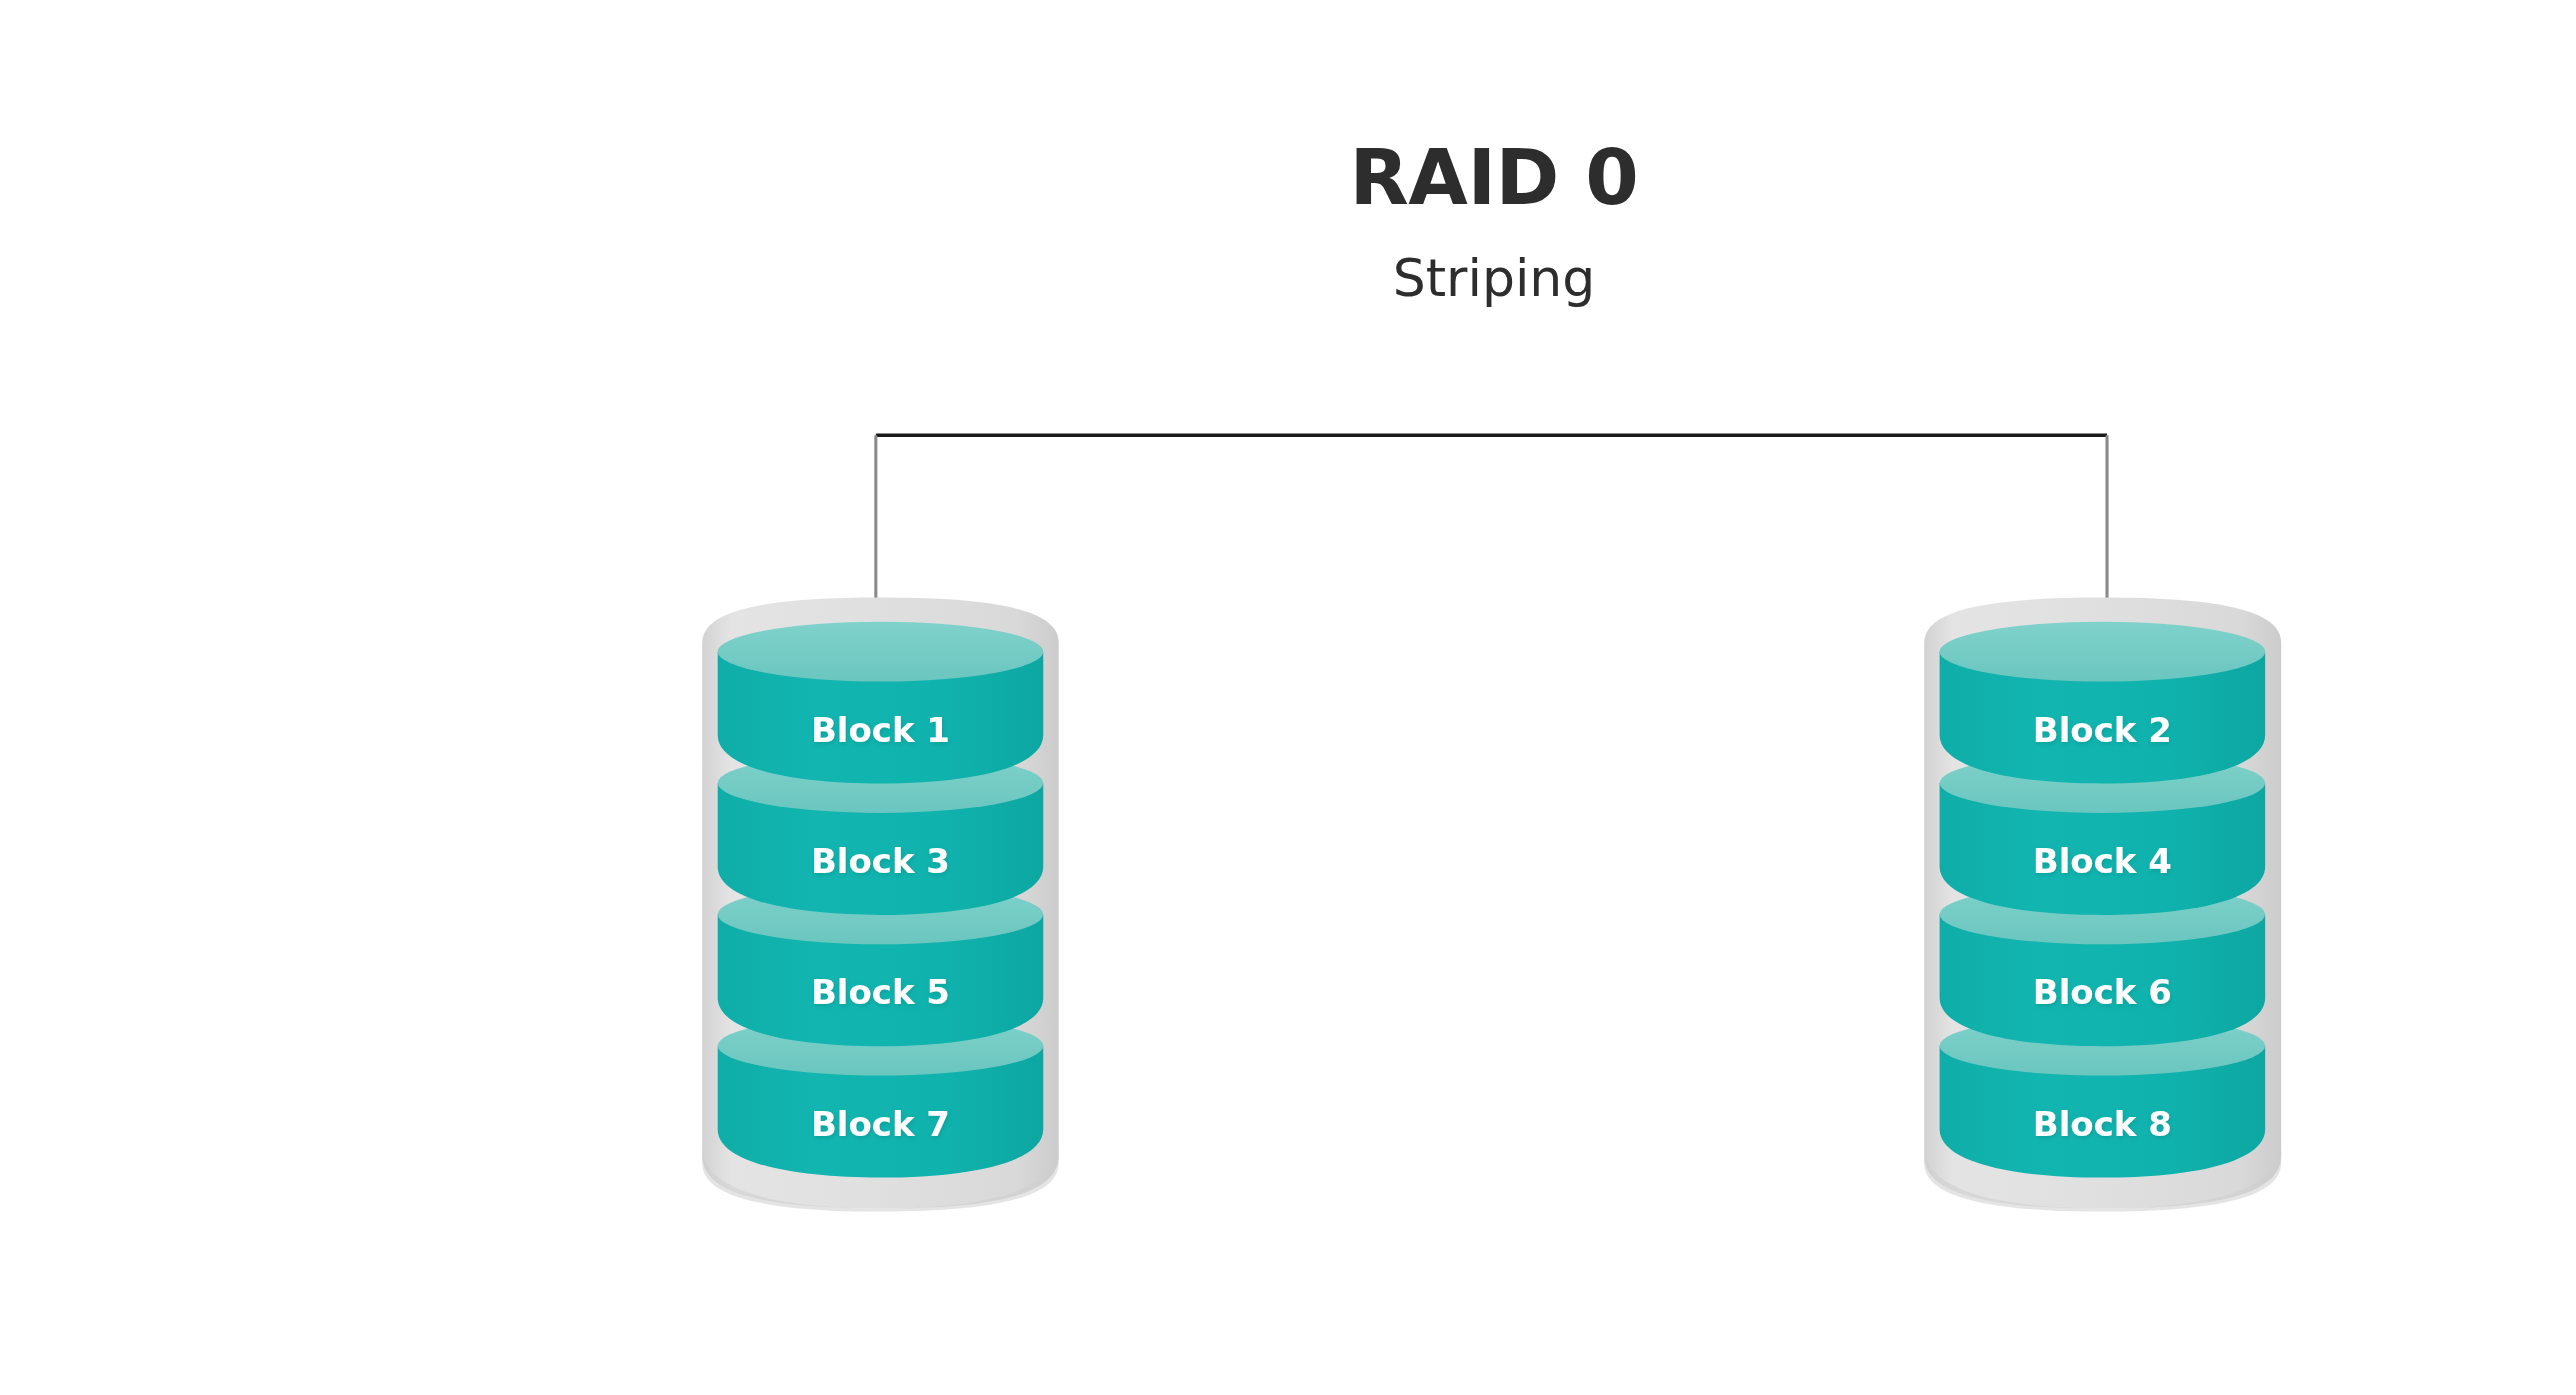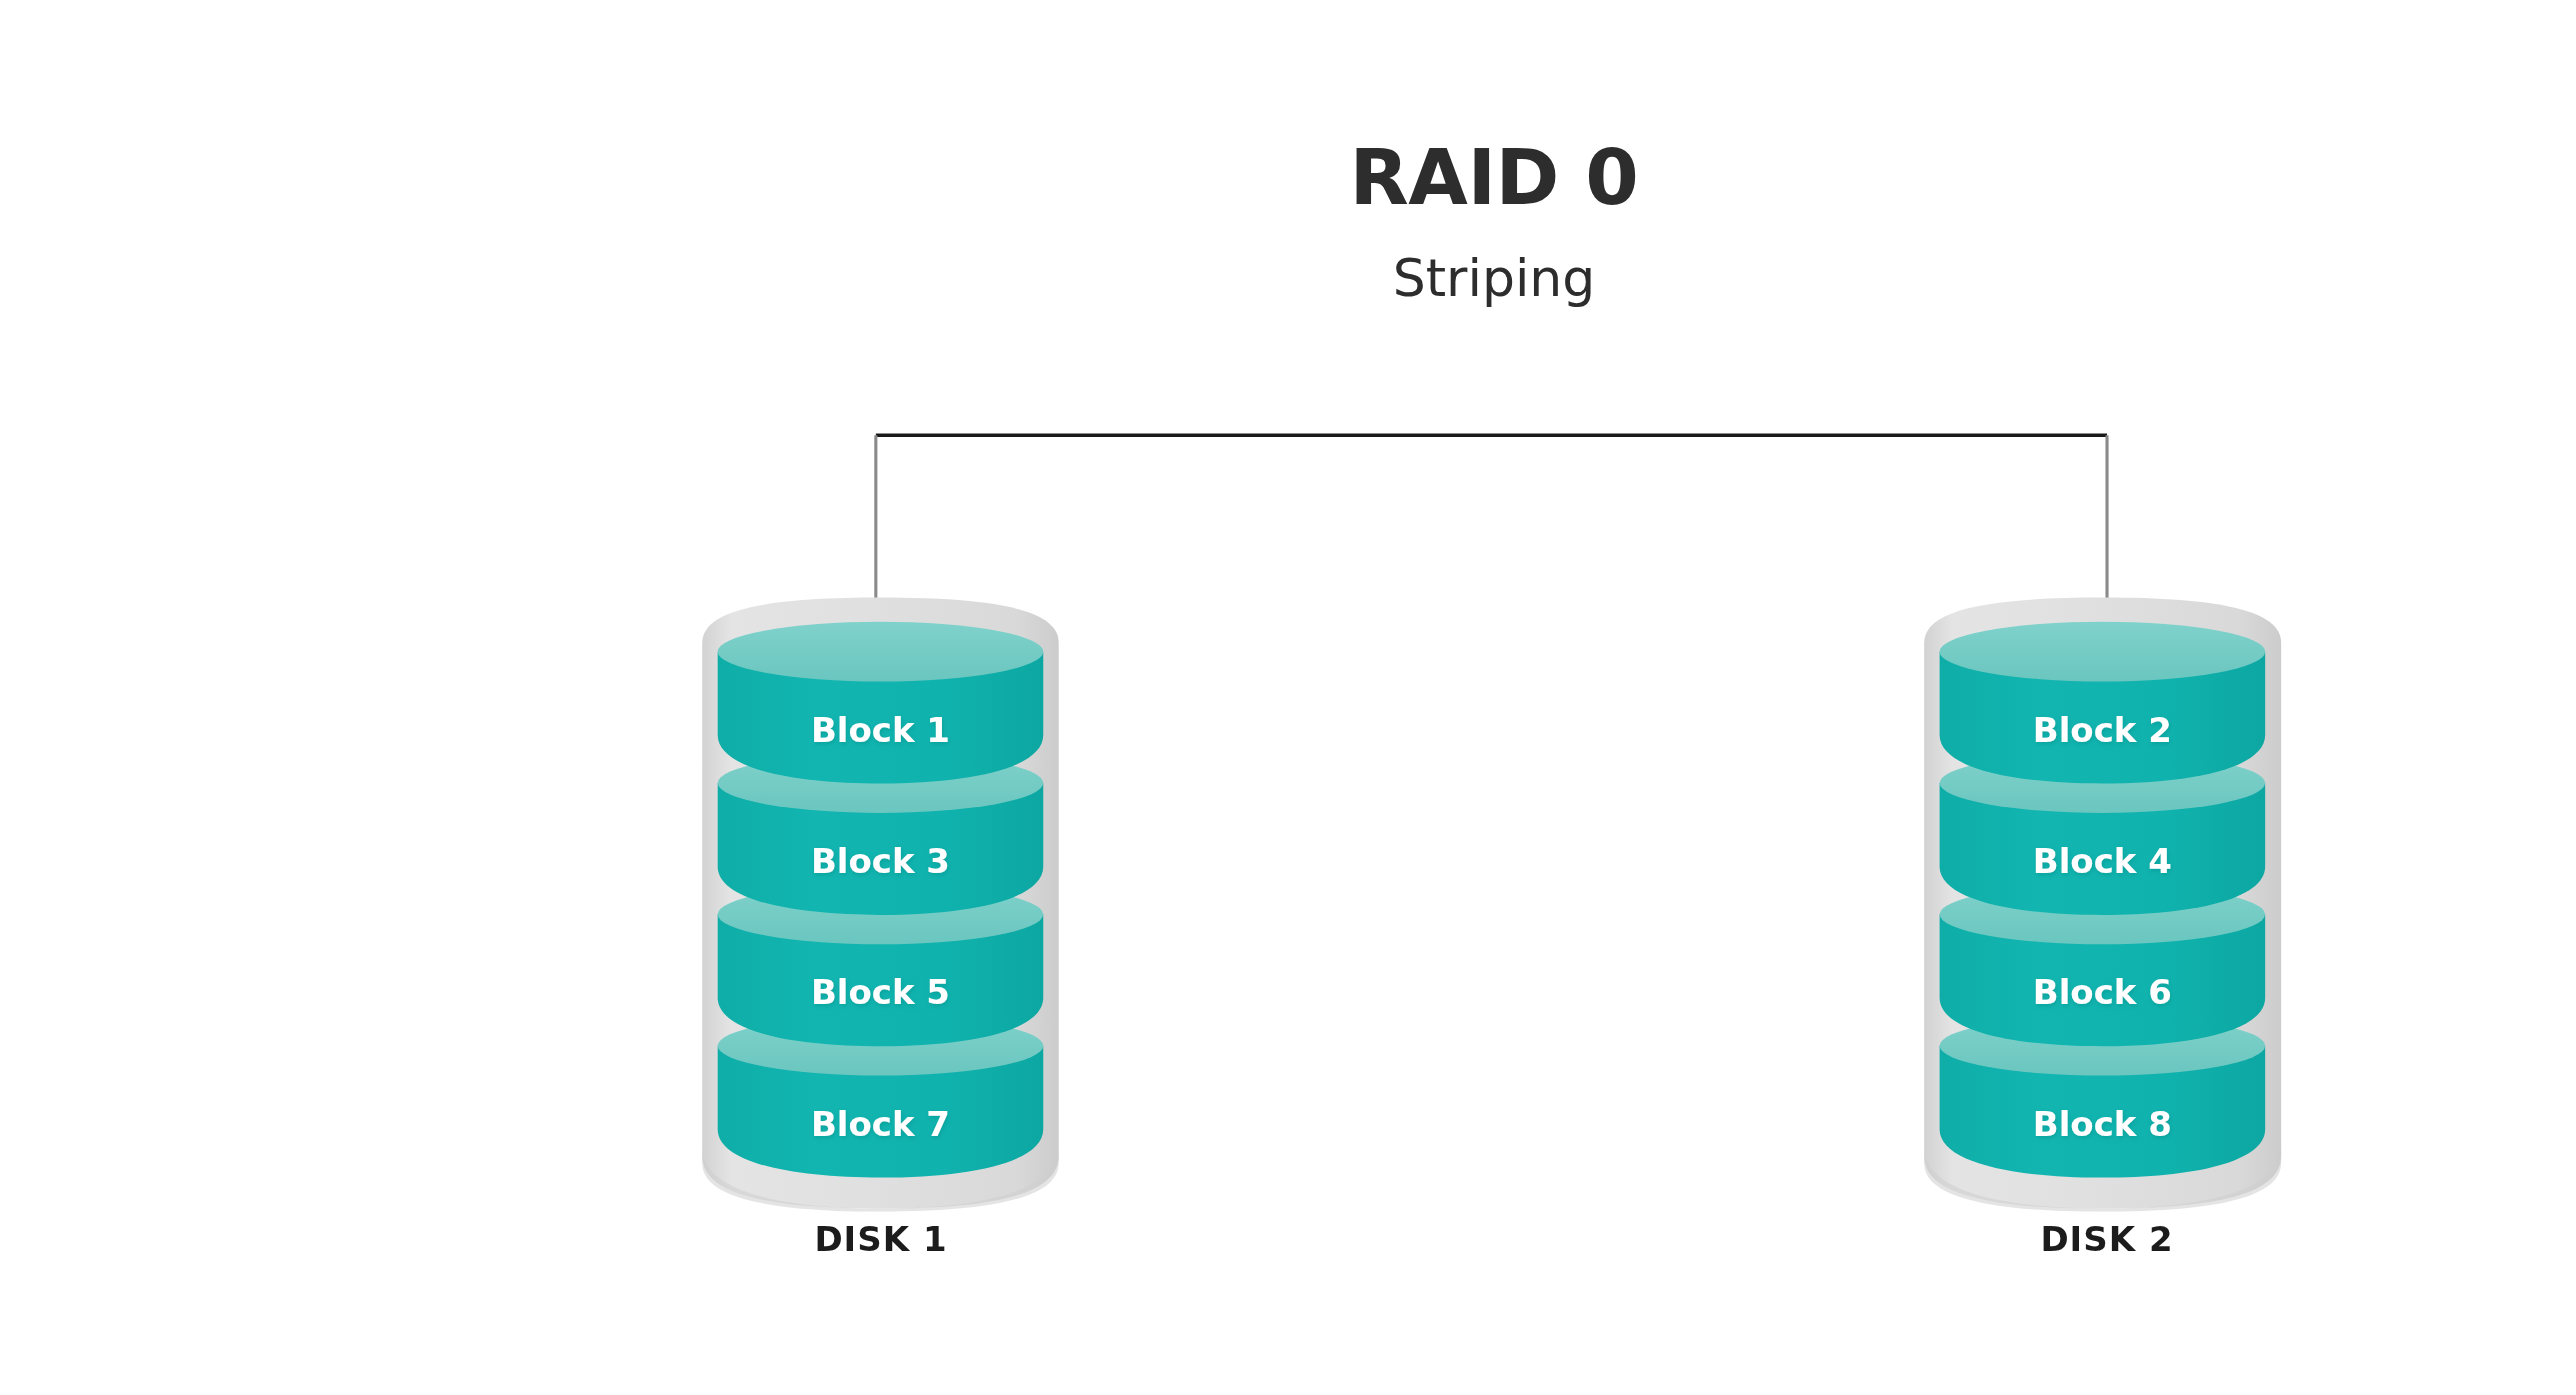--- a/index.html
+++ b/index.html
@@ -225,18 +225,16 @@
                  C 3765 1491, 3906 1521, 4081 1521
                  C 4256 1521, 4397 1491, 4397 1427
                  L 4397 1265 Z" fill="url(#bodyGrad)"></path>
         <ellipse cx="4081" cy="1265" rx="316" ry="58" fill="url(#topGrad)"></ellipse>
         <text class="block-text" x="4081" y="1421" filter="url(#txtShadow)">Block 2</text>
       </g>
     </g>
 
   </svg>
 
-  <div class="disk-label" id="disk-label-1">DISK 1</div>
-
-  <div class="disk-label" id="disk-label-2">DISK 2</div>
+
 
 </div>
 
 
 </body></html>

